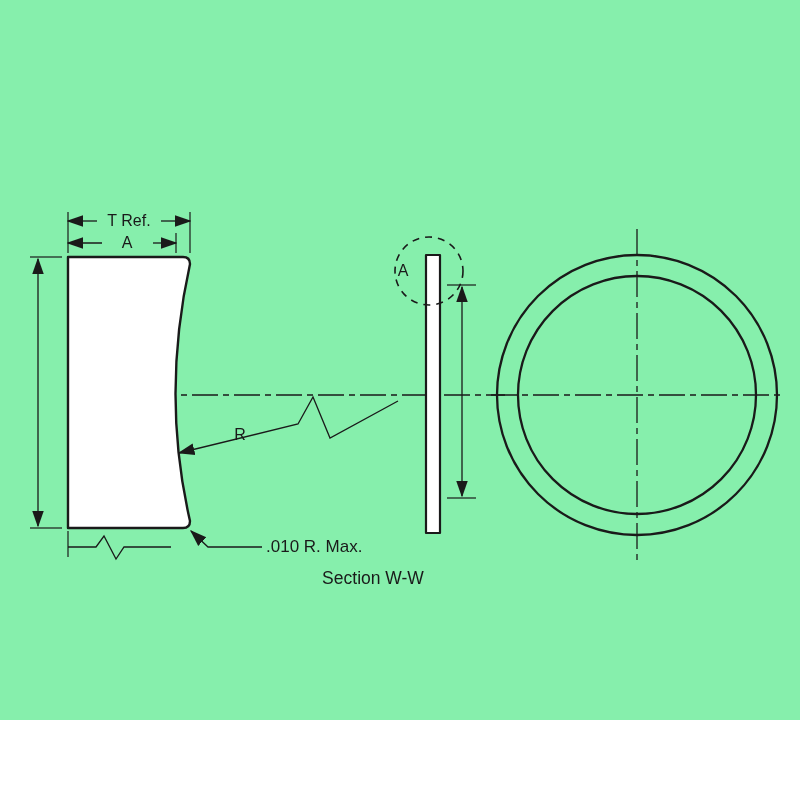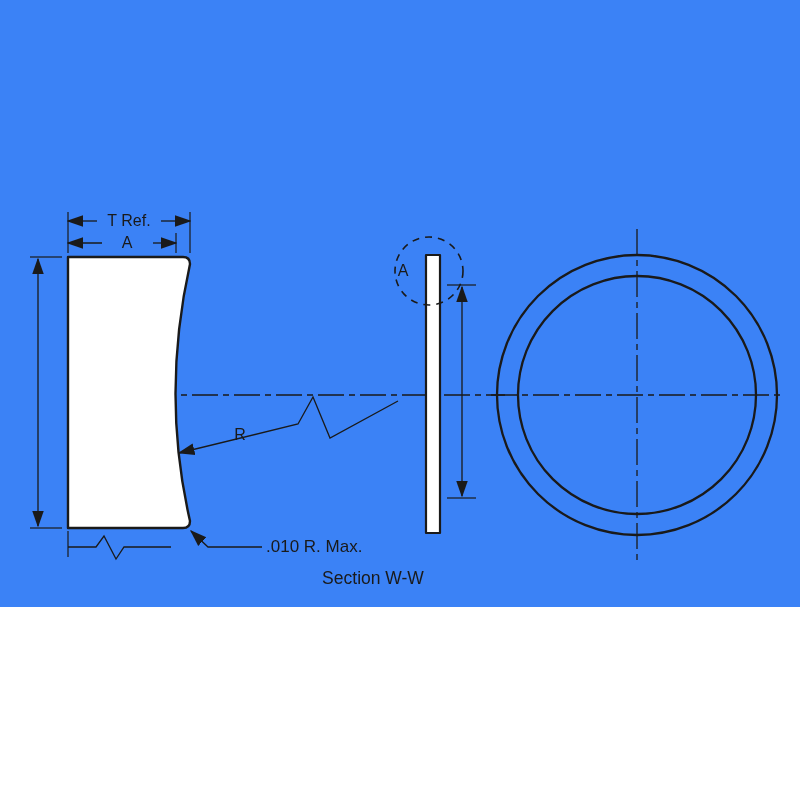--- a/index.html
+++ b/index.html
@@ -3,22 +3,22 @@
 <meta charset="utf-8">
 <style>
   html, body {
     margin: 0;
     padding: 0;
     background: #ffffff;
   }
   .stage {
     position: relative;
     width: 800px;
-    height: 607px;
-    background: #3b82f6;
+    height: 720px;
+    background: #86efac;
     font-family: "Liberation Sans", sans-serif;
     overflow: hidden;
   }
   svg { display: block; }
   .outline  { fill: #ffffff; stroke: #1a1a1a; stroke-width: 2.4; stroke-linejoin: round; }
   .thick    { fill: none; stroke: #1a1a1a; stroke-width: 2.3; }
   .thin     { fill: none; stroke: #1a1a1a; stroke-width: 1.3; }
   .ext      { fill: none; stroke: #1a1a1a; stroke-width: 1.2; }
   .center   { fill: none; stroke: #1a1a1a; stroke-width: 1.3; stroke-dasharray: 26 5 6 5; }
   .detail   { fill: none; stroke: #1a1a1a; stroke-width: 1.6; stroke-dasharray: 7 6; }

